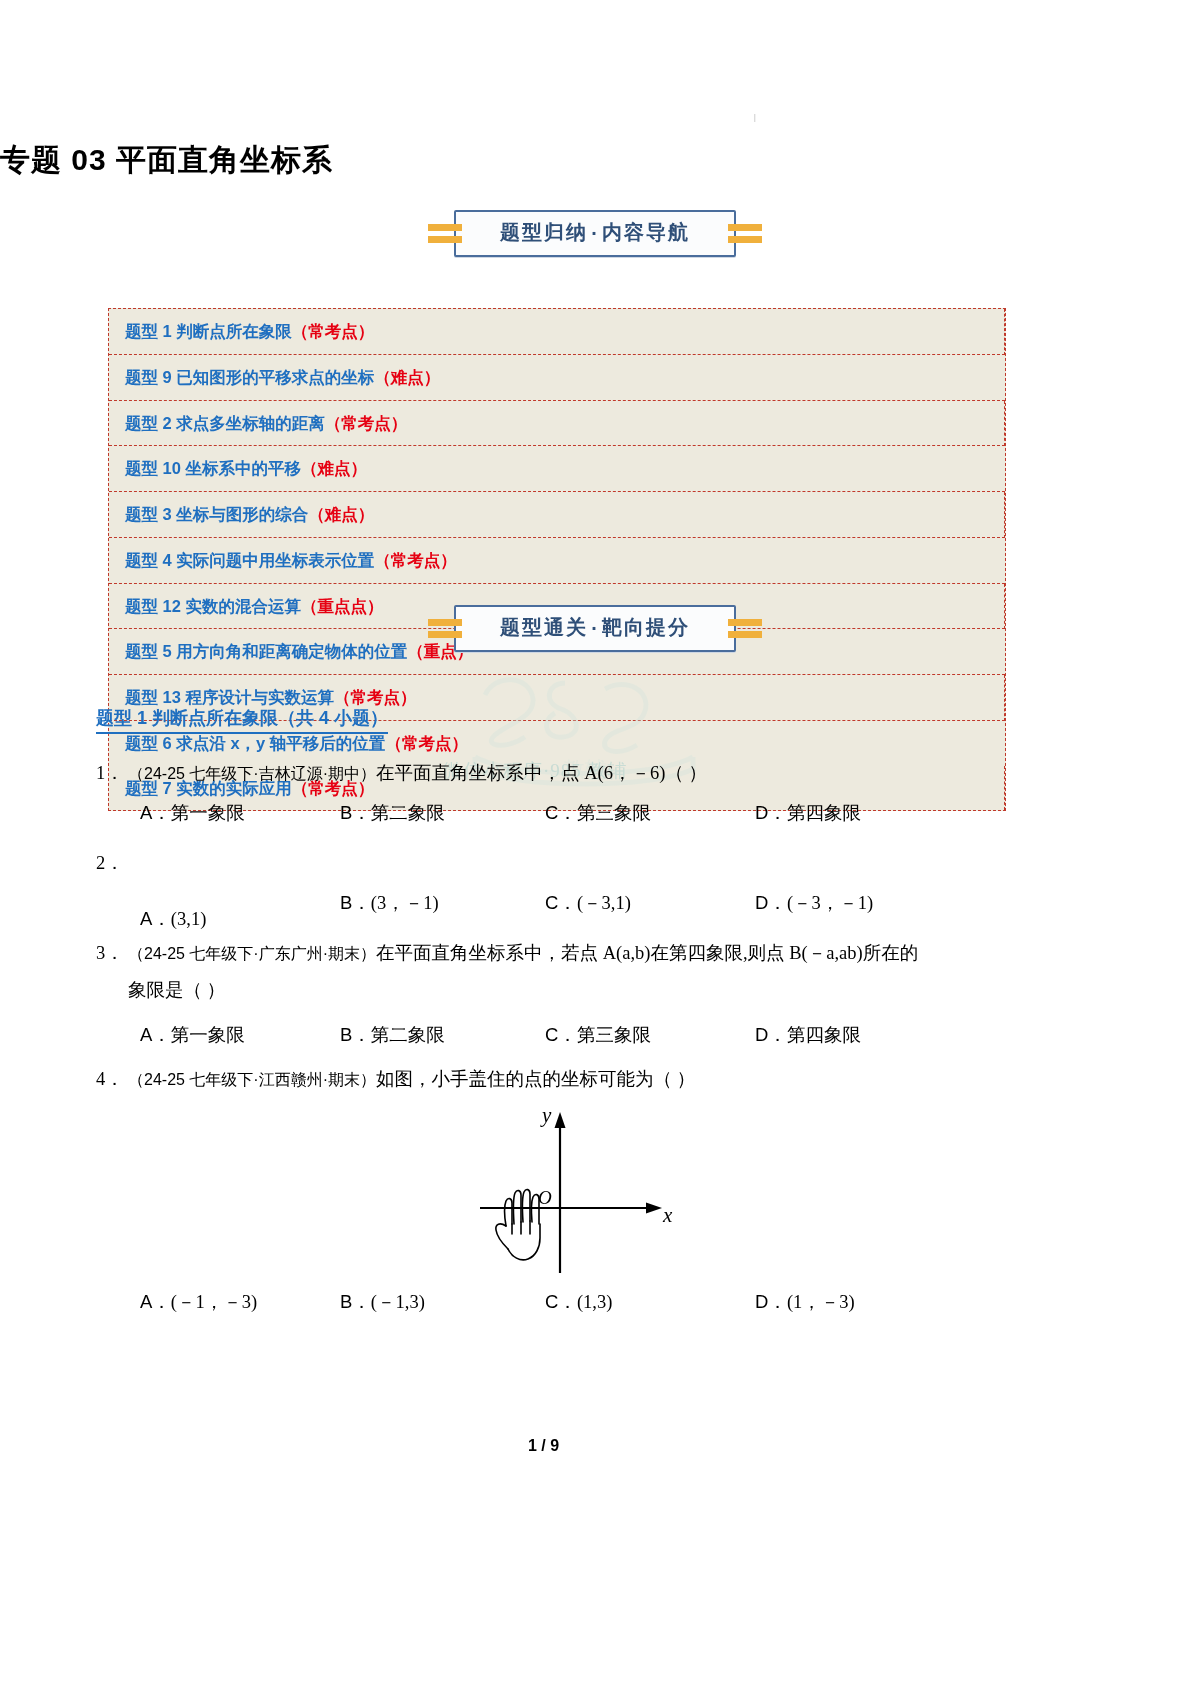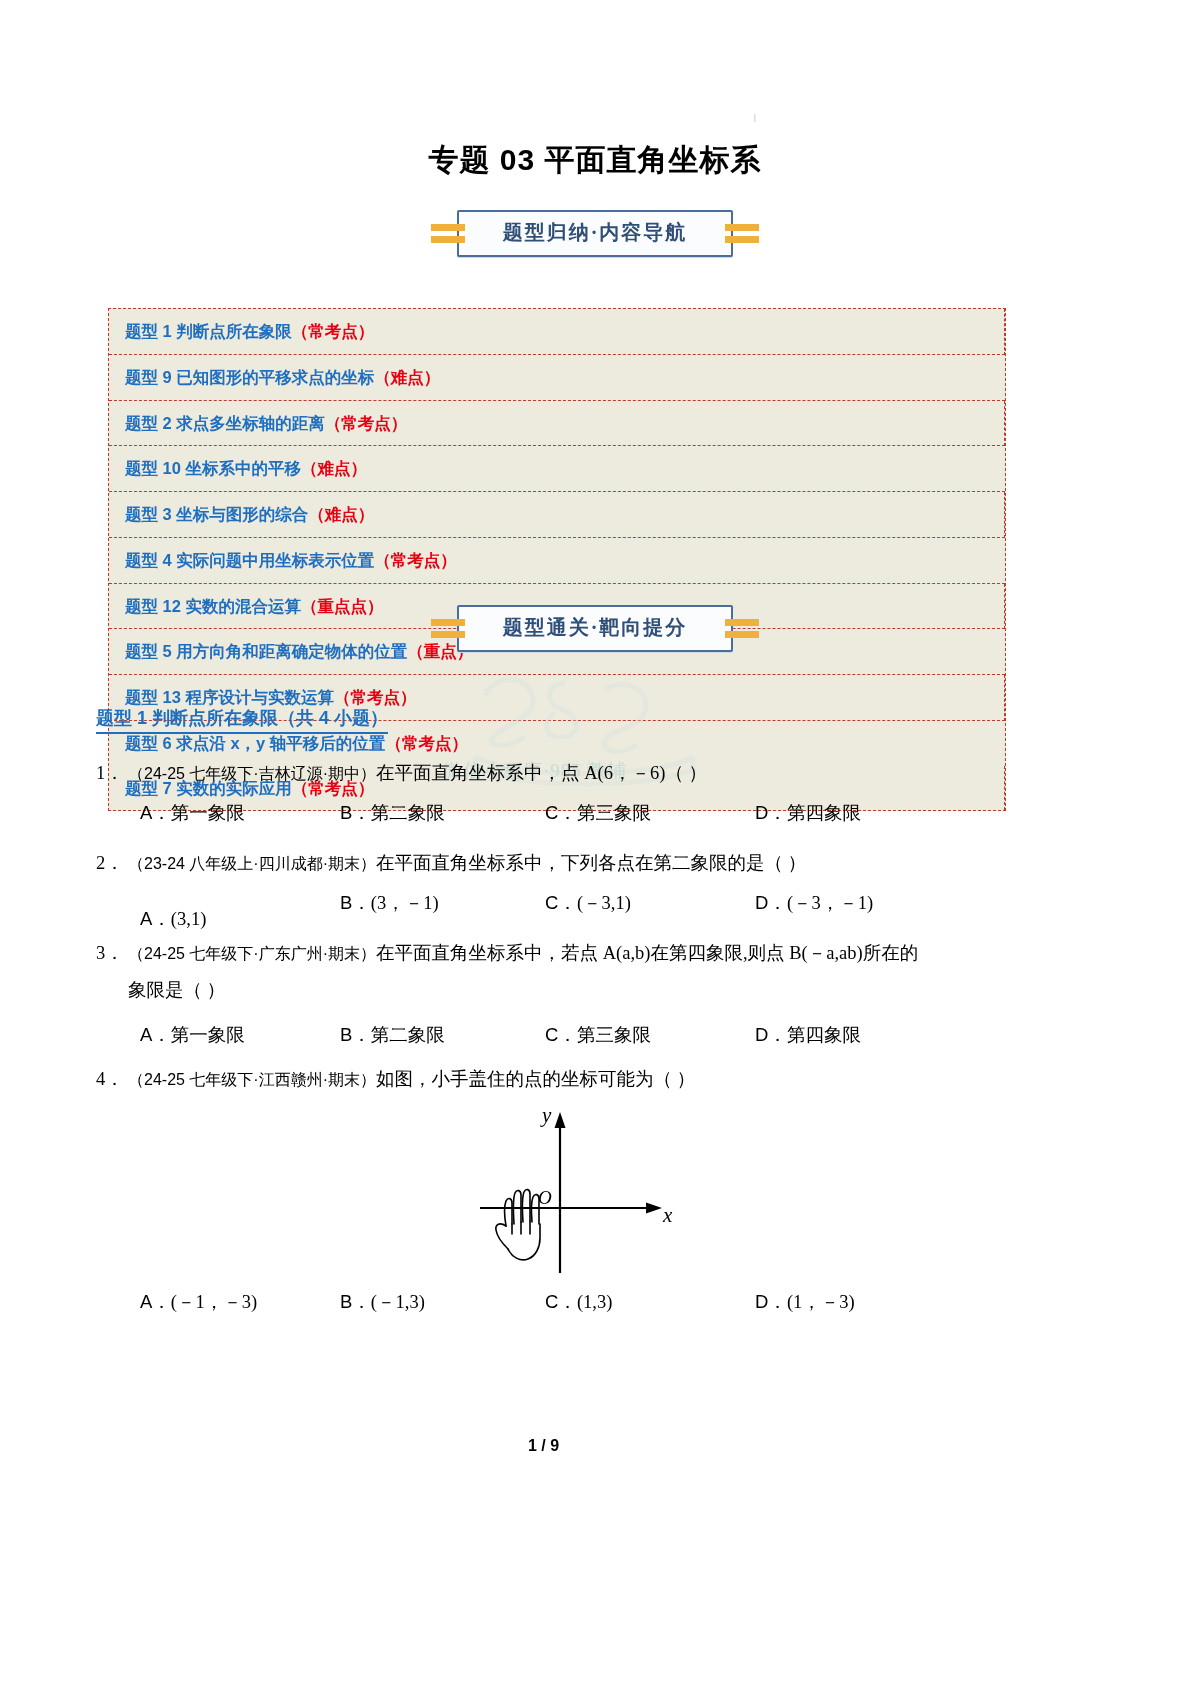--- a/index.html
+++ b/index.html
@@ -19,21 +19,21 @@
     background: #fff;
     overflow: hidden;
   }
 
   
   .doc-title {
     position: absolute;
     top: 140px;
     left: 0;
     width: 1190px;
-    text-align: center;
+    text-align: left;
     font-family: "Liberation Sans", sans-serif;
     font-weight: bold;
     font-size: 30px;
     letter-spacing: 1px;
     color: #000;
   }
   .tiny-mark {
     position: absolute;
     top: 112px;
     left: 754px;
@@ -58,21 +58,21 @@
     gap: 14px;
   }
   .banner-box {
     border: 2px solid #4a6d9c;
     border-radius: 2px;
     background: #fbfcfd;
     padding: 7px 44px 9px 44px;
     box-shadow: 0 1px 0 #cfd8e4;
   }
   .banner-text {
-    font-family: Liberation Serif, serif;
+    font-family: Liberation Mono, monospace;
     font-weight: bold;
     font-size: 20px;
     color: #2f4f78;
     letter-spacing: 2px;
     white-space: nowrap;
   }
   .bars {
     display: flex;
     flex-direction: column;
     gap: 5px;
@@ -276,23 +276,20 @@
   </div>
   <div class="opts" style="top:800px;">
     <span class="opt" style="width:200px;"><span class="opt-label">A．</span><span>第一象限</span></span>
     <span class="opt" style="width:205px;"><span class="opt-label">B．</span><span>第二象限</span></span>
     <span class="opt" style="width:210px;"><span class="opt-label">C．</span><span>第三象限</span></span>
     <span class="opt"><span class="opt-label">D．</span><span>第四象限</span></span>
   </div>
 
   <div class="q" style="top:847px;">
     <span class="q-num">2．</span>
-    <span class="q-body">
-      <span class="meta">（23-24 八年级上·四川成都·期末）</span><span>在平面直角坐标系中，下列各点在第二象限的是（     ）</span>
-    </span>
   </div>
   <div class="opts" style="top:890px;">
     <span class="opt" style="width:200px;margin-top:16px;"><span class="opt-label">A．</span><span>(3,1)</span></span>
     <span class="opt" style="width:205px;"><span class="opt-label">B．</span><span>(3，－1)</span></span>
     <span class="opt" style="width:210px;"><span class="opt-label">C．</span><span>(－3,1)</span></span>
     <span class="opt"><span class="opt-label">D．</span><span>(－3，－1)</span></span>
   </div>
 
   <div class="q" style="top:937px;">
     <span class="q-num">3．</span>

